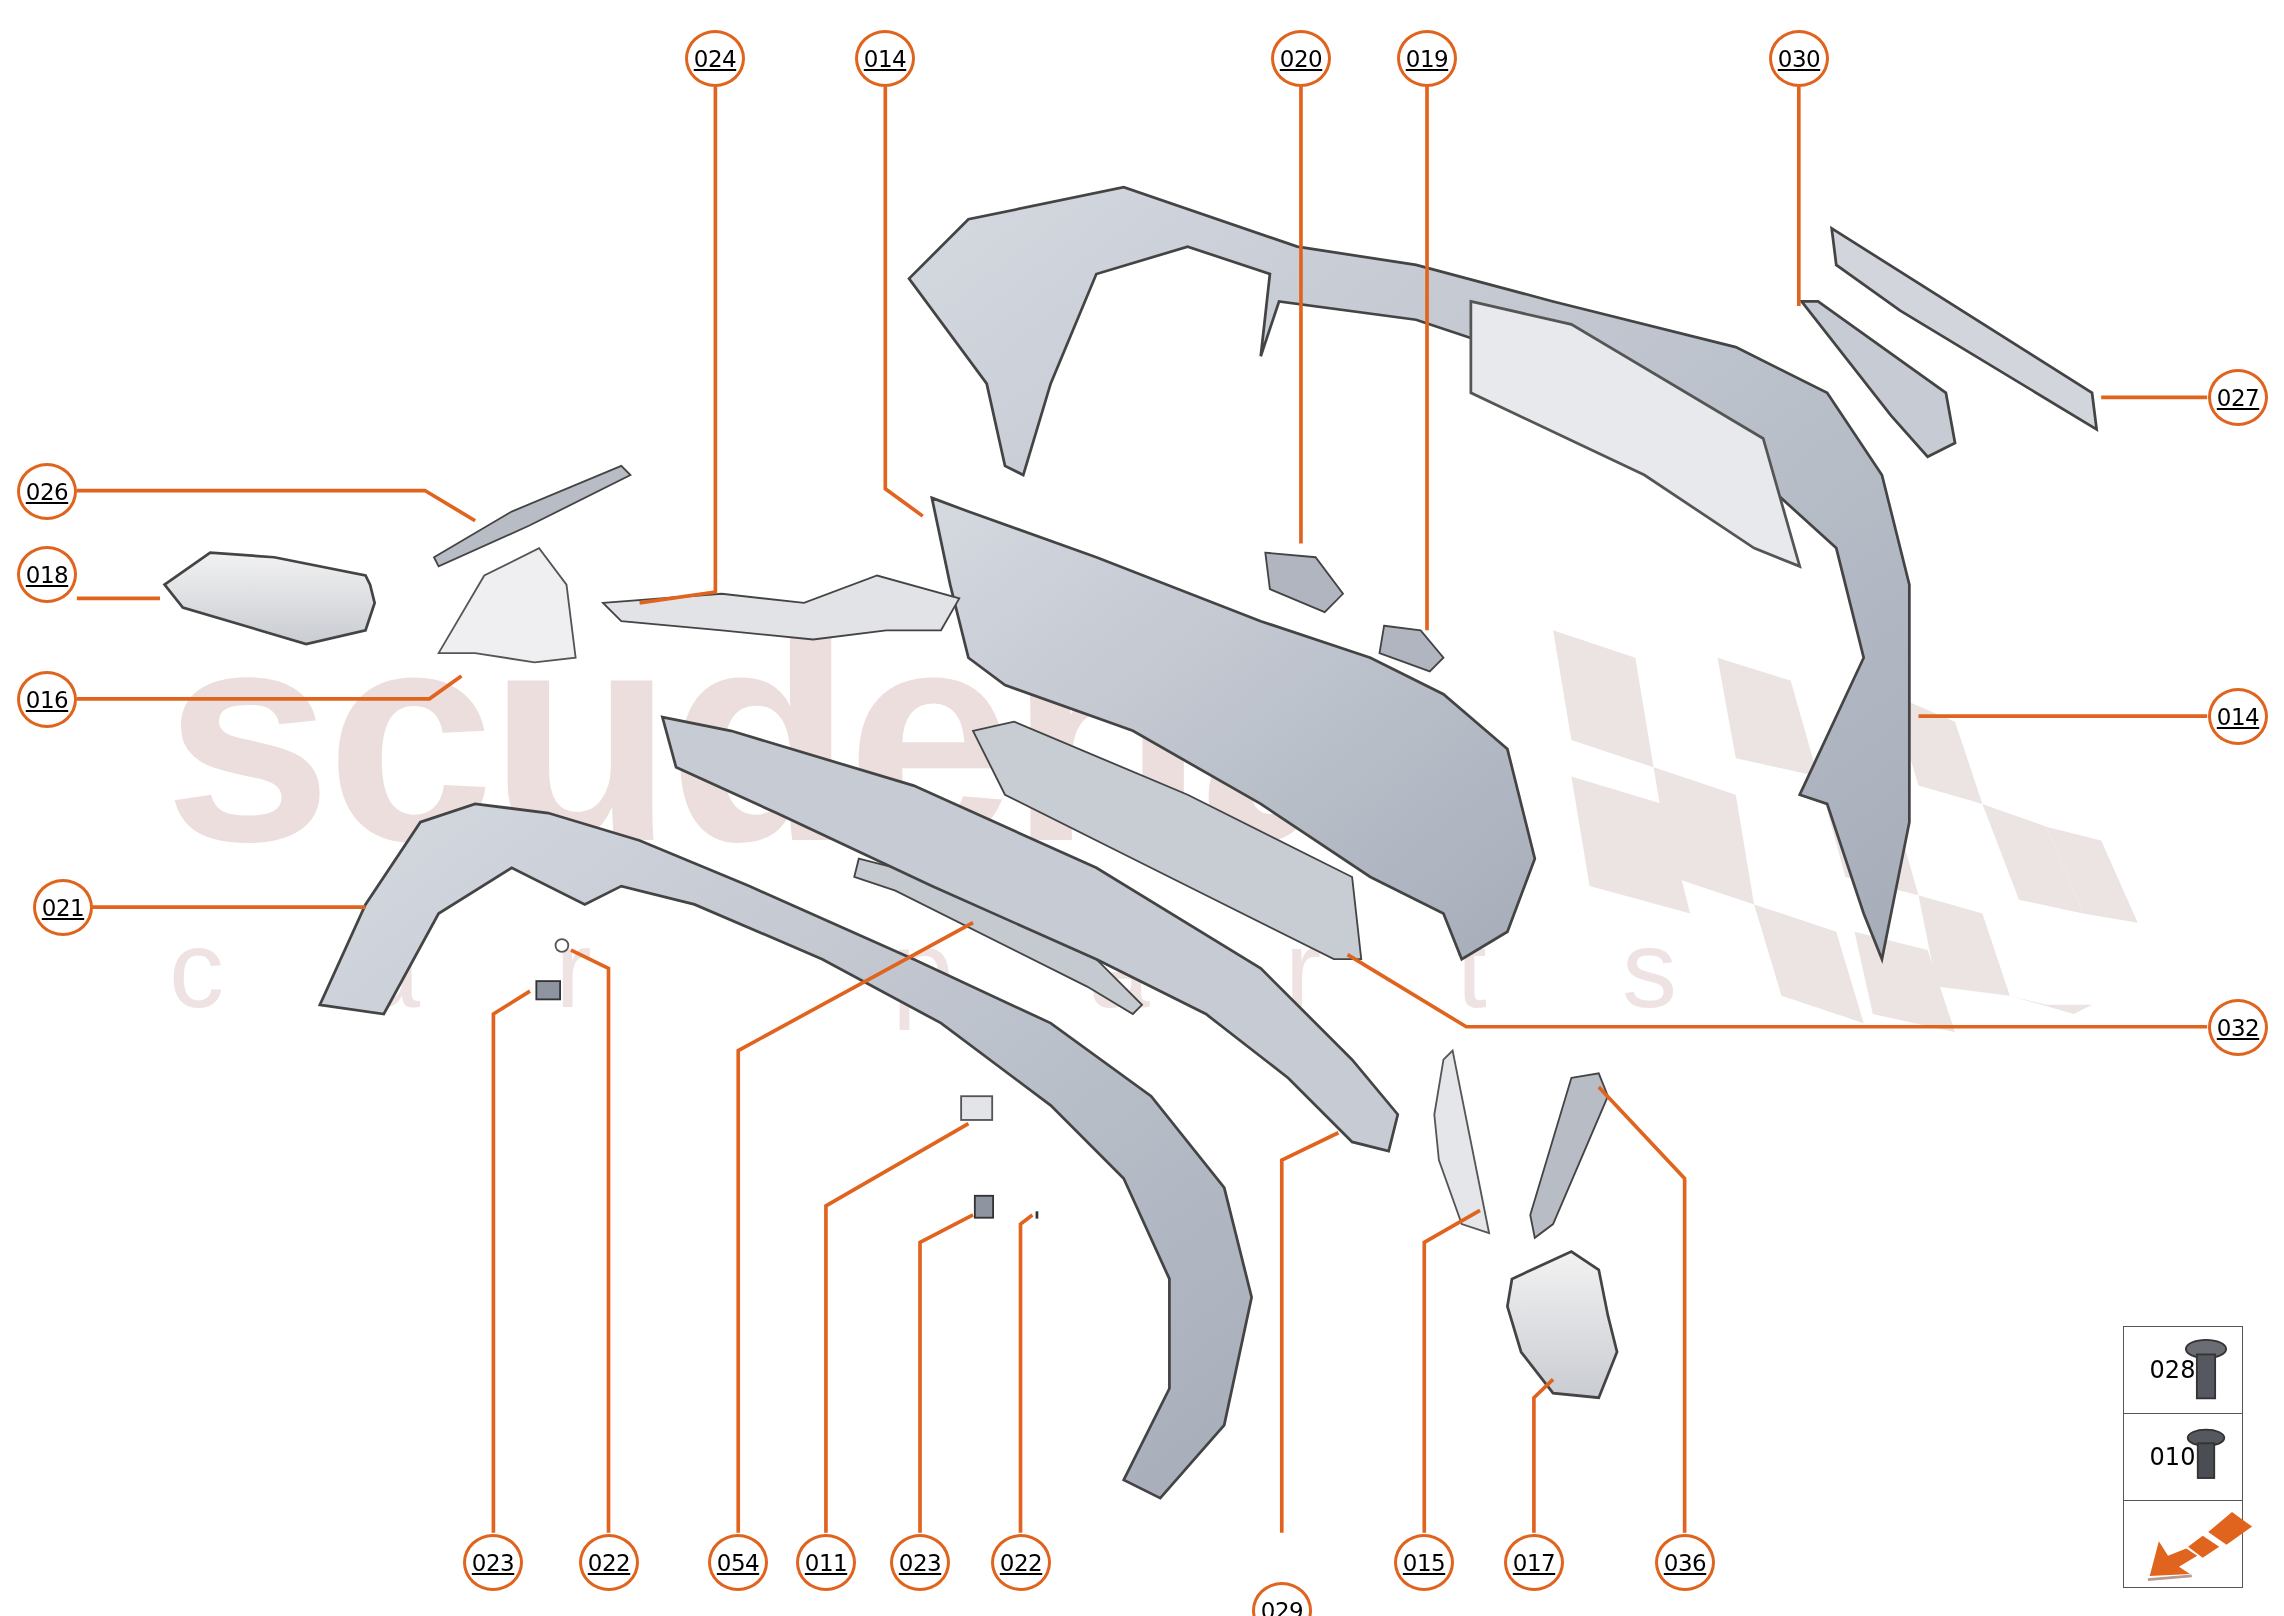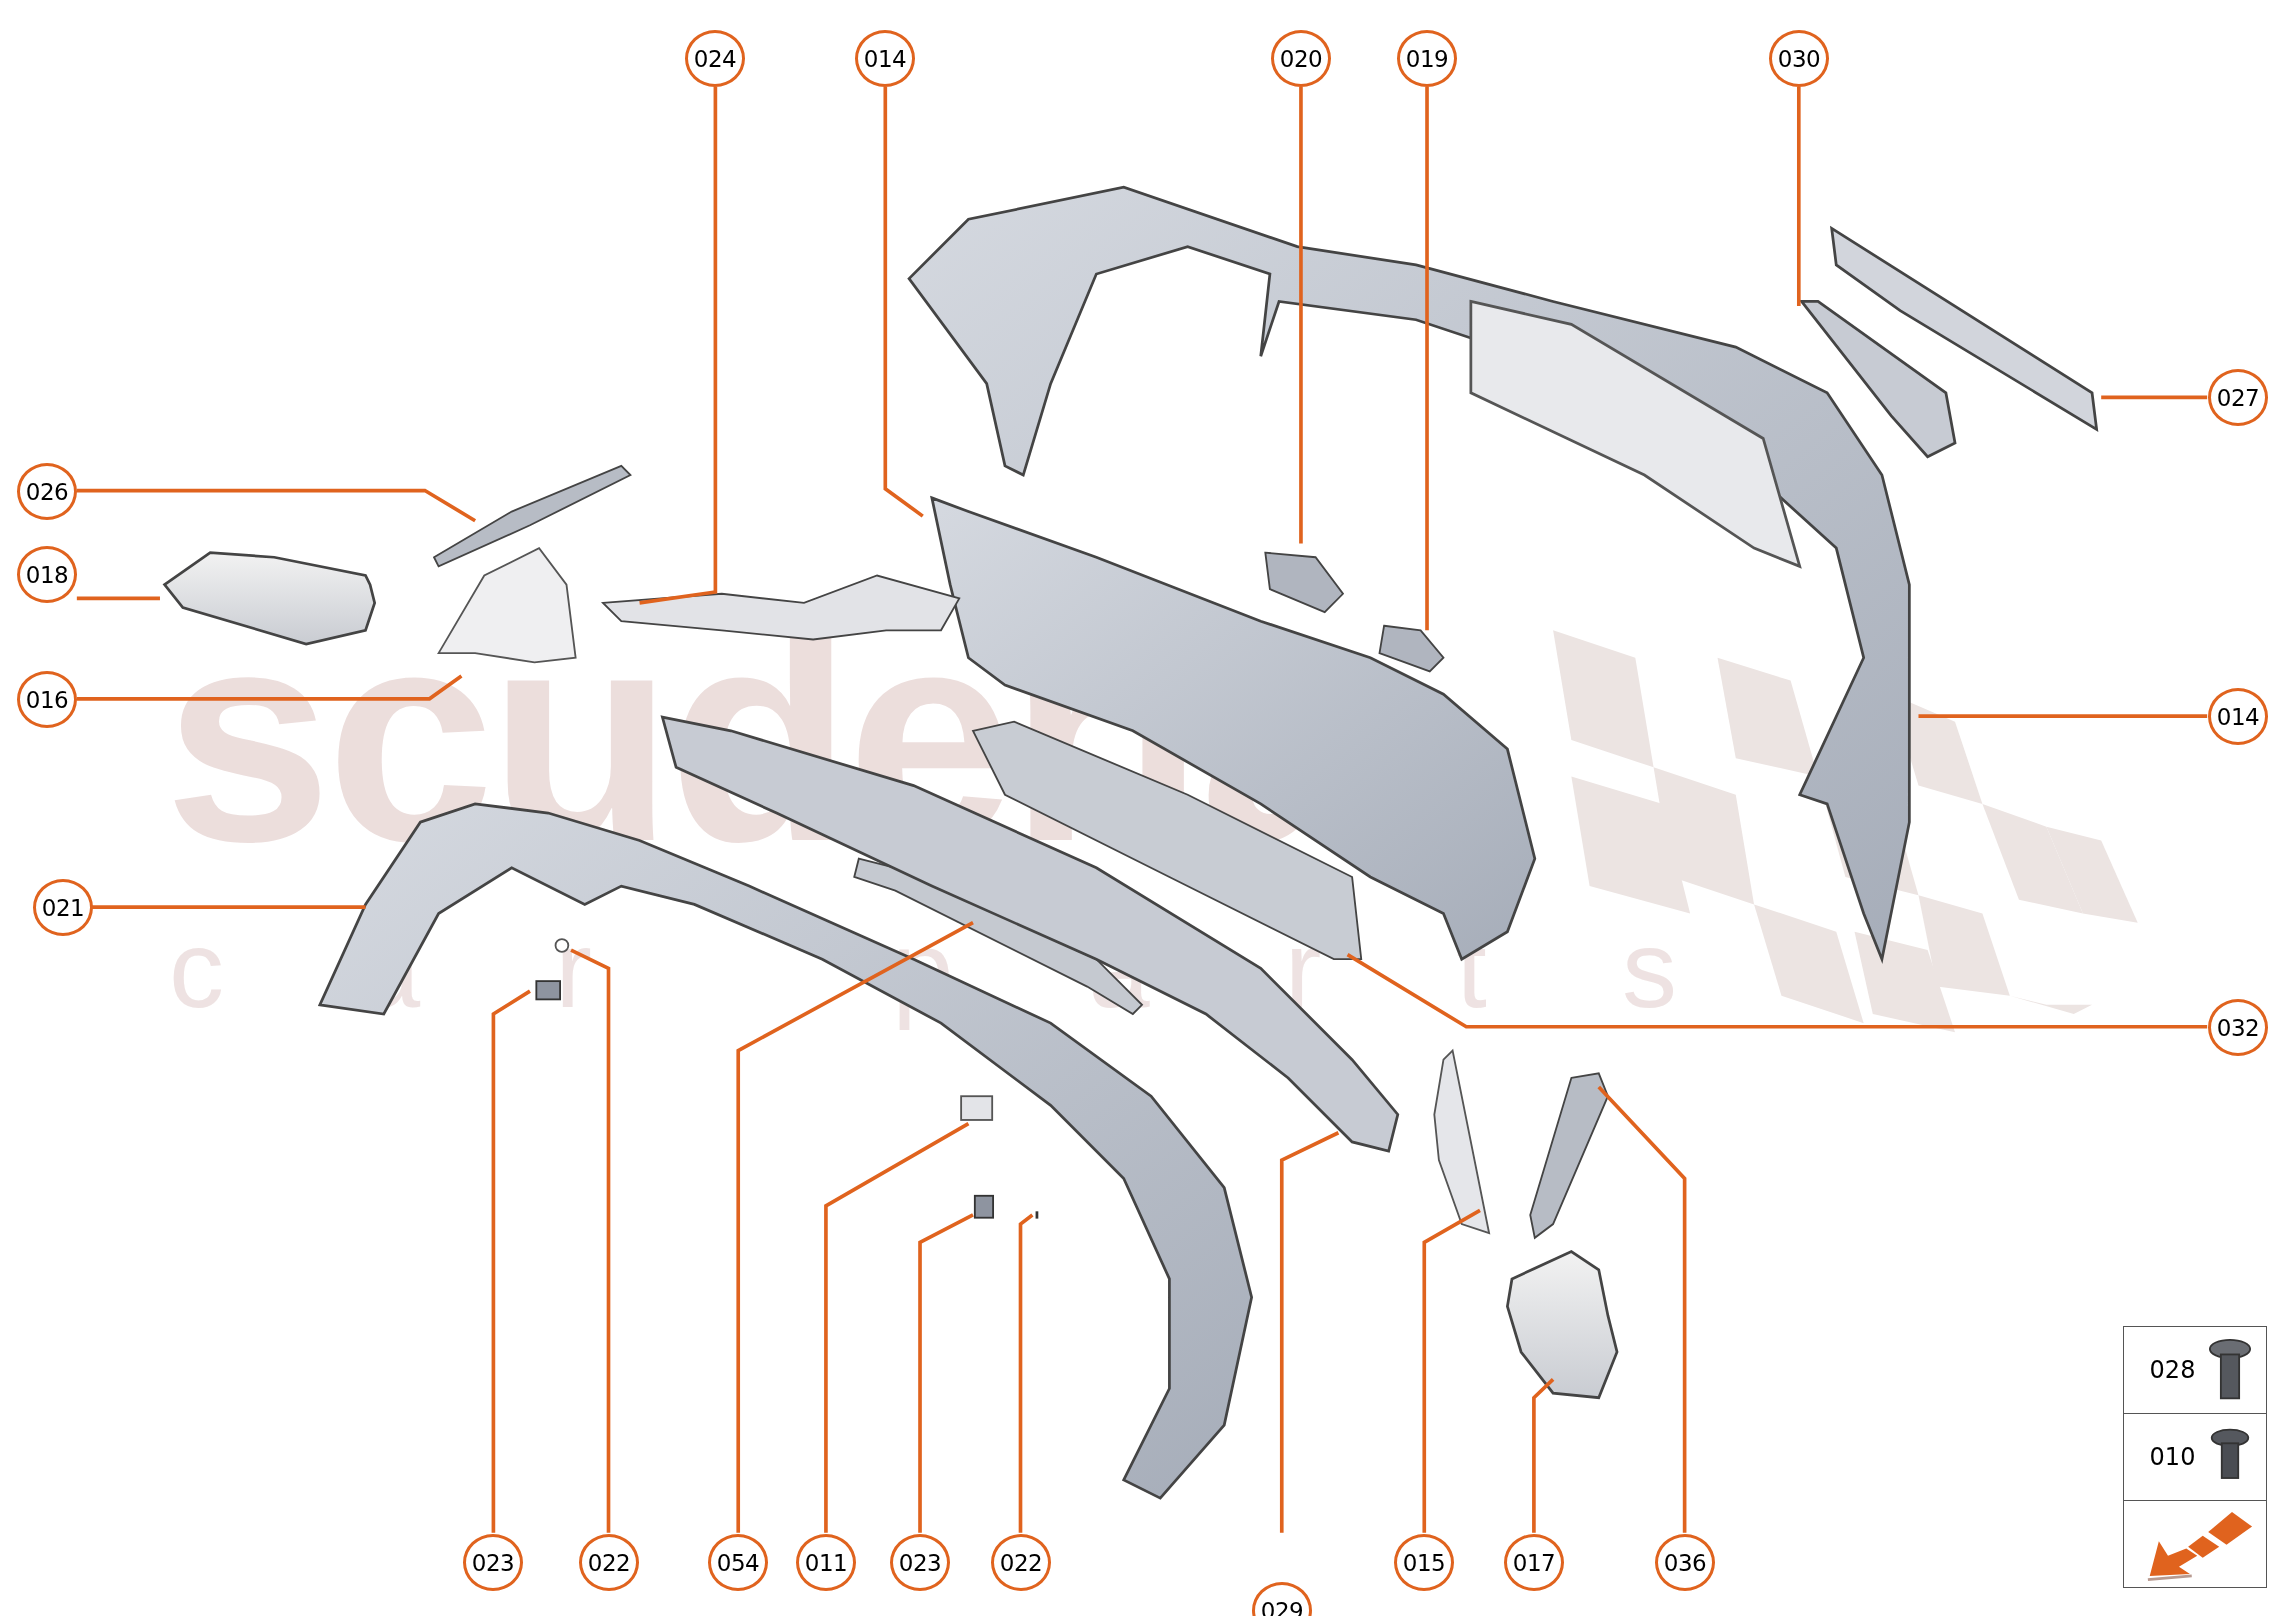--- a/index.html
+++ b/index.html
@@ -1,21 +1,21 @@
 <!DOCTYPE html>
 <html style="font-size:14.6px"><head>
 <meta charset="utf-8">
 <style>
   html, body { margin:0; padding:0; background:#ffffff; }
   body { width:2284px; height:1616px; position:relative; overflow:hidden; font-family:"DejaVu Sans", sans-serif; }
   #diagram { position:absolute; left:0; top:0; width:2284px; height:1616px; }
-  .callout { position:absolute; width:60px; height:57px; margin-left:-30px; margin-top:-28px; border:3.7px solid #e0631e; border-radius:50%; background:#fff; box-sizing:border-box; display:flex; align-items:center; justify-content:center; font-size:23px; color:#000; letter-spacing:-0.5px; cursor:pointer; }
+  .callout { position:absolute; width:60px; height:57px; margin-left:-30px; margin-top:-28px; border:3.7px solid #e0631e; border-radius:50%; background:#fff; box-sizing:border-box; display:flex; align-items:center; justify-content:center; font-size:23px; color:#000; letter-spacing:-0.5px; cursor:pointer;text-decoration:underline; }
   .watermark-big { position:absolute; left:164px; top:585px; font-family:"Liberation Sans", sans-serif; font-weight:bold; font-size:302px; color:#e6d3d1; opacity:0.75; letter-spacing:-5.5px; line-height:1; }
   .watermark-small { position:absolute; left:169px; top:914px; font-family:"Liberation Sans", sans-serif; font-size:110px; color:#eadcdb; opacity:0.8; letter-spacing:135px; line-height:1; }
-  .legend { position:absolute; left:2123px; top:1326px; width:144px; height:262px; border:1.8px solid #555; box-sizing:border-box; background:#fff; }
+  .legend { position:absolute; left:2123px; top:1326px; width:120px; height:262px; border:1.8px solid #555; box-sizing:border-box; background:#fff; }
   .legend-row { height:87px; border-bottom:1.8px solid #555; position:relative; box-sizing:border-box; }
   .legend-row:last-child { border-bottom:none; }
   .legend-label { position:absolute; left:25.6px; top:29px; font-size:24px; color:#000; }
   .legend-icon { position:absolute; right:12.8px; top:11px; }
 </style>
 </head>
 <body>
 
 <div id="diagram">
 

